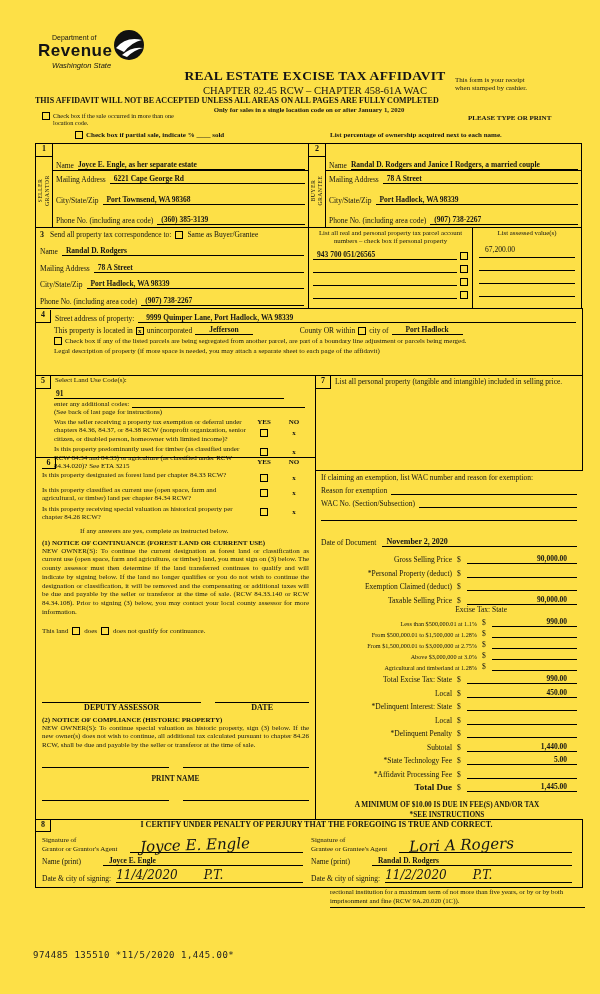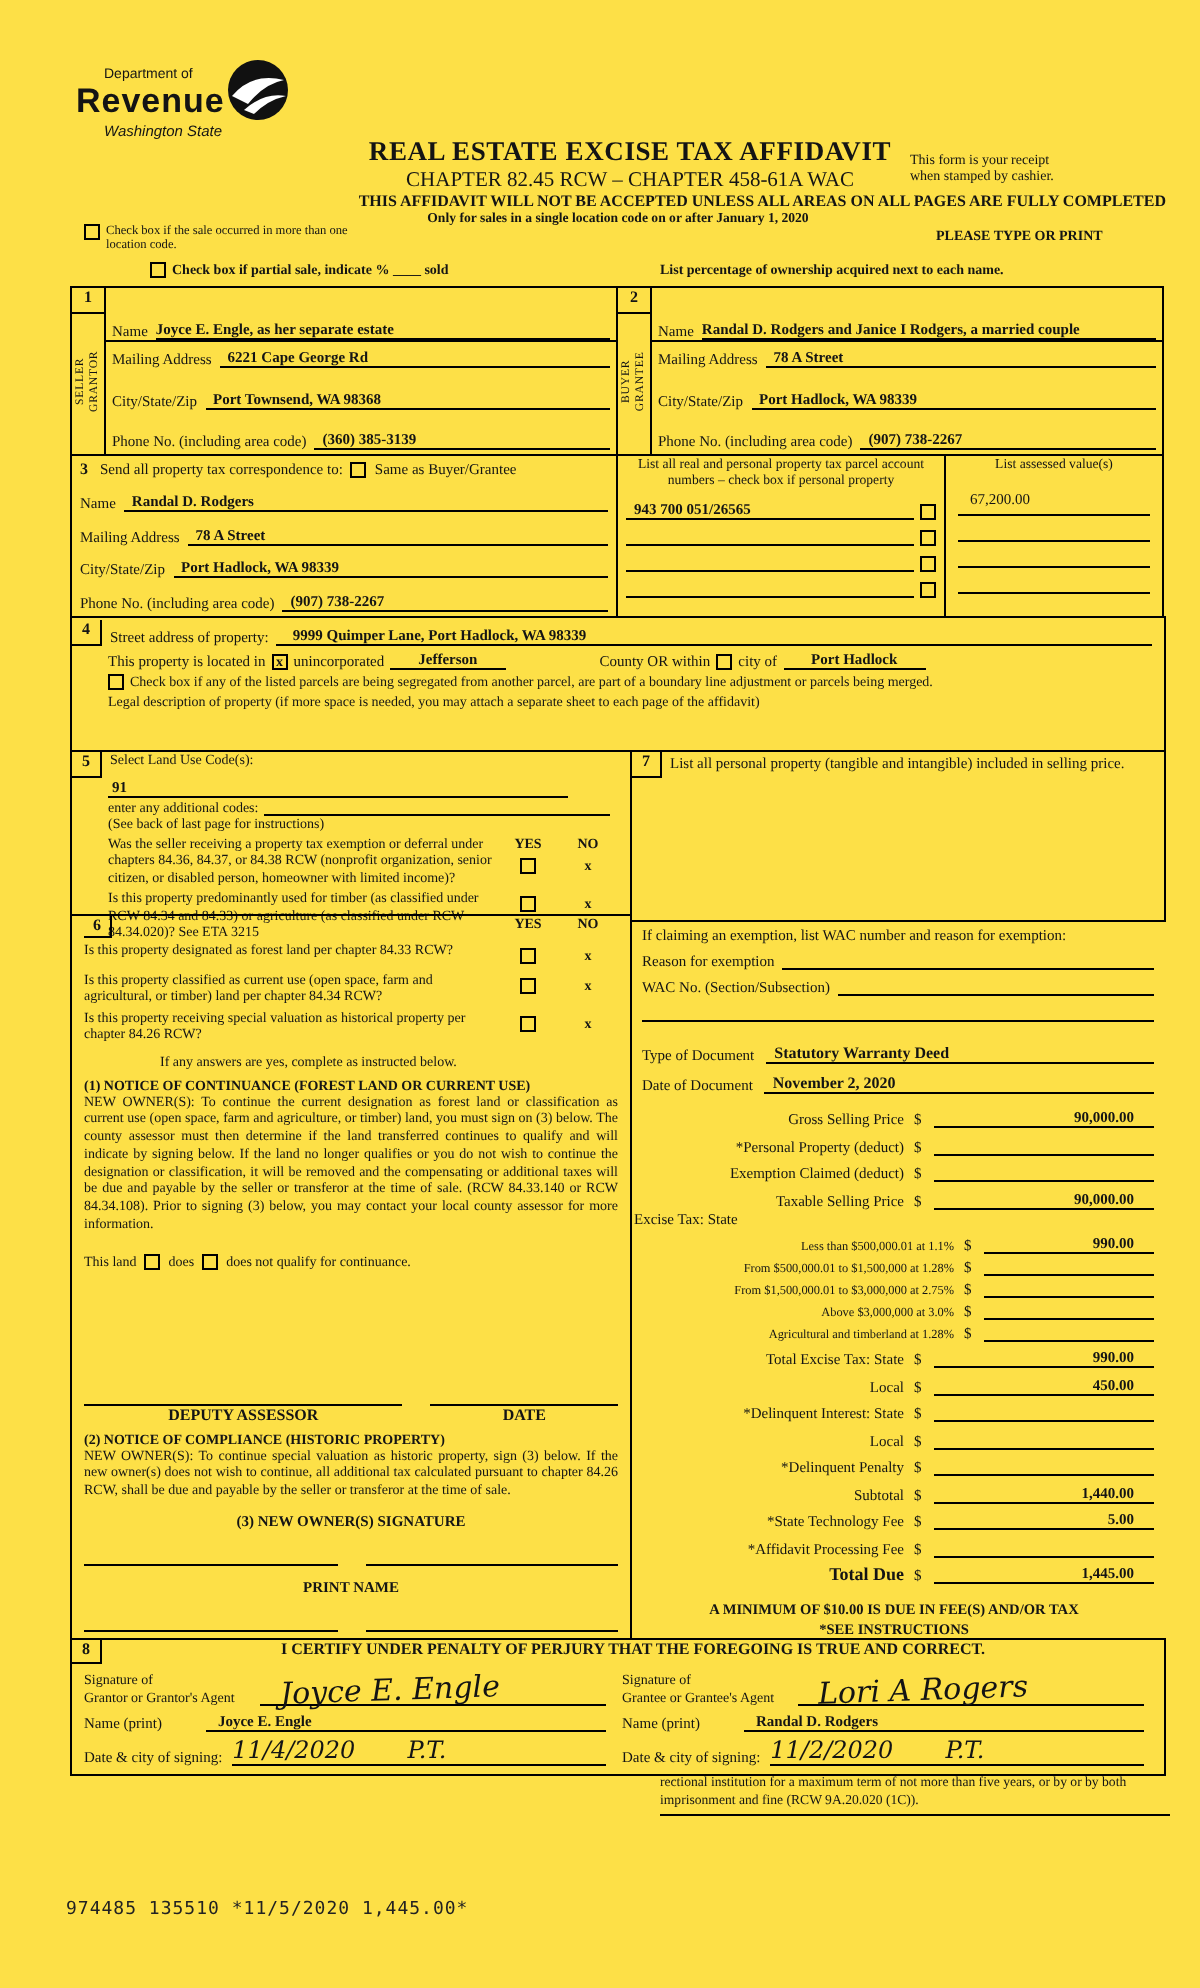--- a/index.html
+++ b/index.html
@@ -9,21 +9,21 @@
 
   
   .logo { position:absolute; left:38px; top:34px; font-family:"Liberation Sans", sans-serif; }
   .logo .dept { font-size:7px; margin-left:14px; }
   .logo .rev  { font-size:17px; font-weight:bold; letter-spacing:0.5px; }
   .logo .st   { font-size:7.5px; font-style:italic; margin-left:14px; }
   .logo-mark { position:absolute; left:112px; top:28px; }
   .hdr-title { position:absolute; left:150px; top:68px; width:330px; text-align:center; }
   .hdr-title .t1 { font-size:13.5px; font-weight:bold; letter-spacing:0.3px; }
   .hdr-title .t2 { font-size:10.5px; margin-top:1px; }
-  .hdr-warn { position:absolute; left:35px; top:96px; width:548px; text-align:right;
+  .hdr-warn { position:absolute; left:35px; top:96px; width:548px; text-align:left;
               font-size:8px; font-weight:bold; }
   .hdr-only { position:absolute; left:35px; top:106px; width:548px; text-align:center;
               font-size:6.8px; font-weight:bold; }
   .hdr-receipt { position:absolute; left:455px; top:76px; width:120px; font-size:7px;
                  white-space:pre-line; }
   .hdr-print { position:absolute; left:468px; top:114px; font-size:7px; font-weight:bold; }
   .hdr-cb1 { position:absolute; left:42px; top:112px; width:150px; font-size:6.3px; display:flex; gap:3px;}
   .hdr-cb2 { position:absolute; left:75px; top:131px; font-size:7px; font-weight:bold; display:flex; gap:3px; align-items:center;}
   .hdr-own { position:absolute; left:330px; top:131px; font-size:7px; font-weight:bold;text-align:right; }
 
@@ -116,21 +116,21 @@
   .exline { display:flex; gap:4px; align-items:flex-end; margin-top:3px; }
   .exline .fill { flex:1; height:10px; }
   .docblock { font-size:7.5px; padding:4px 6px 0 6px; }
   .docline { display:flex; gap:6px; align-items:flex-end; margin-top:5px; }
   .docline .val { flex:1; border-bottom:1px solid #000; padding-left:4px; font-size:8px; }
   .money { padding:4px 6px 0 2px; font-size:7.5px; }
   .mrow { display:flex; align-items:flex-end; height:13.5px; }
   .mlabel { width:140px; text-align:right; padding-right:5px; flex:none; }
   .dollar { width:10px; flex:none; }
   .mval { flex:1; border-bottom:1px solid #000; text-align:right; font-weight:bold; padding-right:10px; }
-  .excise-h { text-align:left; padding-right:70px; height:11px; }
+  .excise-h { text-align:right; padding-right:70px; height:11px; }
   .rrow { display:flex; align-items:flex-end; height:11px; font-size:6.2px; }
   .rlabel { width:165px; text-align:right; padding-right:5px; flex:none; }
   .rrow .dollar { font-size:7.5px; }
   .rrow .mval { font-size:7.5px; }
   .minnote { text-align:center; font-size:7.3px; font-weight:bold; margin-top:8px; line-height:1.35; }
 
   .rowE { margin-top:-1px; height:69px; font-size:7.5px; }
   .certrow { display:flex; }
   .certrow .n8 { width:15px; border-right:1px solid #000; border-bottom:1px solid #000;
                  text-align:center; font-weight:bold; font-size:8px; height:12px; }
@@ -407,21 +407,20 @@
           <div class="sigpair">
             <span class="fill" style="flex:1.7"></span>
             <span class="fill" style="flex:1"></span>
           </div>
           <div class="lblpair">
             <span style="flex:1.7" class="center">DEPUTY ASSESSOR</span>
             <span style="flex:1" class="center">DATE</span>
           </div>
           <div class="ct">(2) NOTICE OF COMPLIANCE (HISTORIC PROPERTY)</div>
           <div class="cbody">NEW OWNER(S):  To continue special valuation as historic property, sign (3) below.  If the new owner(s) does not wish to continue, all additional tax calculated pursuant to chapter 84.26 RCW, shall be due and payable by the seller or transferor at the time of sale.</div>
-          <div class="sig3">(3)  NEW OWNER(S) SIGNATURE</div>
           <div class="sigpair" style="margin-top:8px">
             <span class="fill" style="flex:1"></span>
             <span class="fill" style="flex:1"></span>
           </div>
           <div class="sig3">PRINT NAME</div>
           <div class="sigpair" style="margin-top:8px">
             <span class="fill" style="flex:1"></span>
             <span class="fill" style="flex:1"></span>
           </div>
         </div>
@@ -443,24 +442,20 @@
           <div class="exline">
             <span>WAC No. (Section/Subsection)</span>
             <span class="fill"></span>
           </div>
           <div class="exline">
               <span class="fill"></span>
             </div>
         </div>
 
         <div class="docblock">
-          <div class="docline">
-            <span>Type of Document</span>
-            <span class="val">Statutory Warranty Deed</span>
-          </div>
           <div class="docline">
             <span>Date of Document</span>
             <span class="val">November 2, 2020</span>
           </div>
         </div>
 
         <div class="money">
           <div class="mrow">
               <span class="mlabel">Gross Selling Price</span>
               <span class="dollar">$</span>

